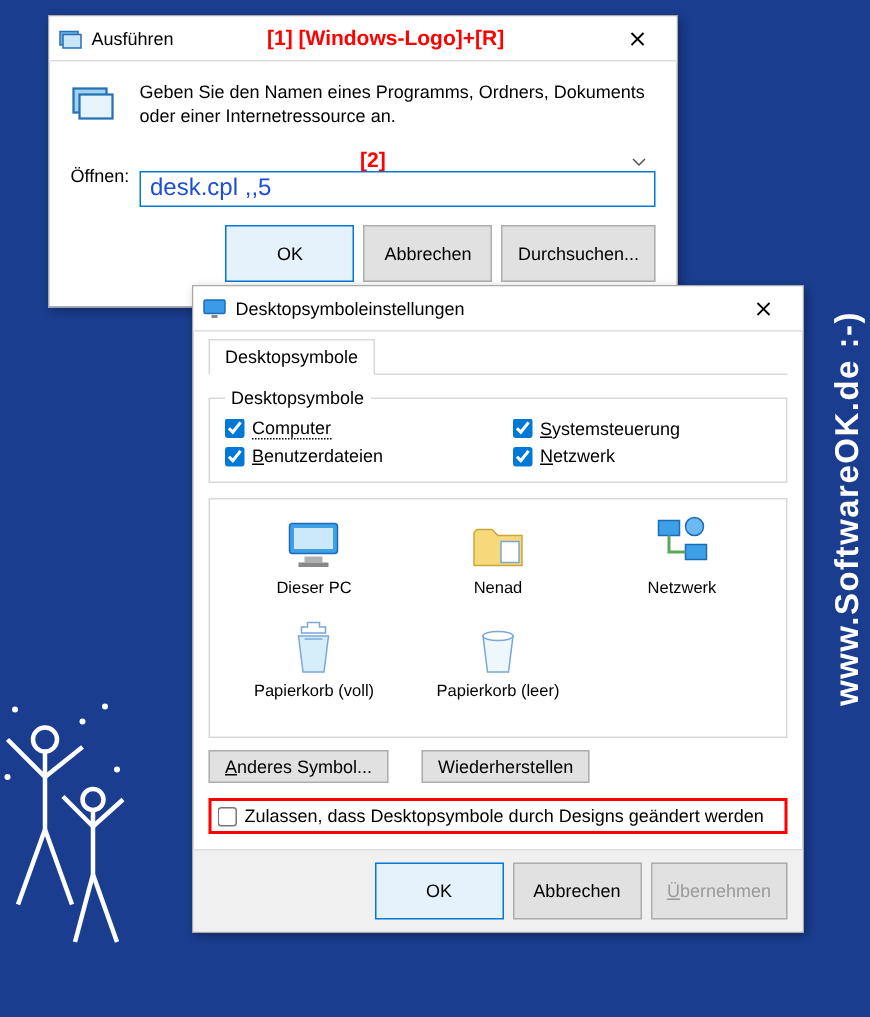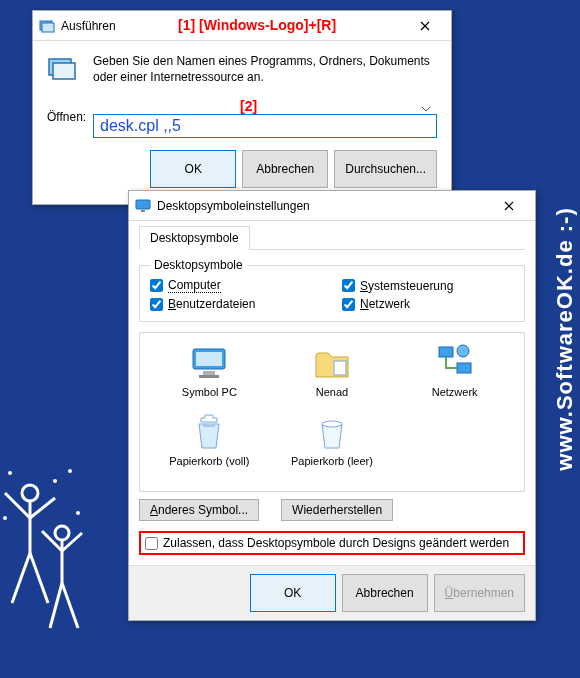--- a/index.html
+++ b/index.html
@@ -177,21 +177,21 @@
     </fieldset>
 
     <div class="iconbox">
       <div class="ico-item">
         <svg class="ico-svg" viewBox="0 0 40 40">
             <rect x="4" y="6" width="32" height="20" rx="2" fill="#3ea0e6" stroke="#1e6bb8"></rect>
             <rect x="7" y="9" width="26" height="14" fill="#cbe9fb"></rect>
             <rect x="14" y="28" width="12" height="4" fill="#b0b0b0"></rect>
             <rect x="10" y="32" width="20" height="3" fill="#888"></rect>
           </svg>
-        <span class="caption">Symbol PC</span>
+        <span class="caption">Dieser PC</span>
       </div>
       <div class="ico-item">
         <svg class="ico-svg" viewBox="0 0 40 40">
             <path d="M4 12 L4 34 L36 34 L36 14 L20 14 L16 10 L6 10 Z" fill="#f6d97a" stroke="#c9a838"></path>
             <rect x="22" y="18" width="12" height="14" fill="#fff" stroke="#7aa7d9"></rect>
           </svg>
         <span class="caption">Nenad</span>
       </div>
       <div class="ico-item">
         <svg class="ico-svg" viewBox="0 0 40 40">

